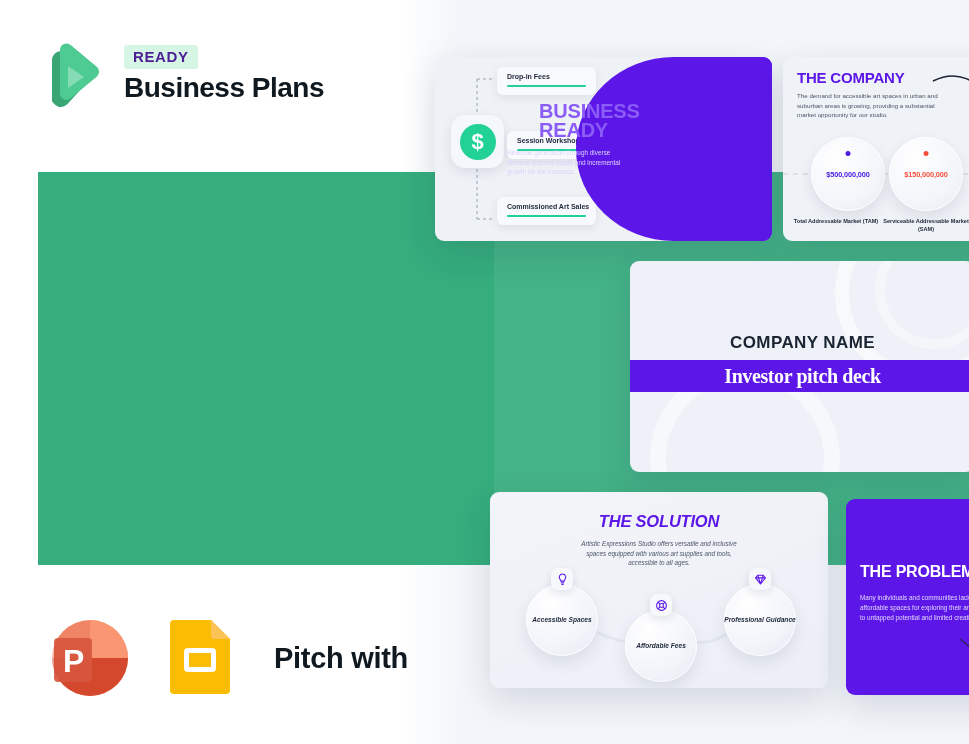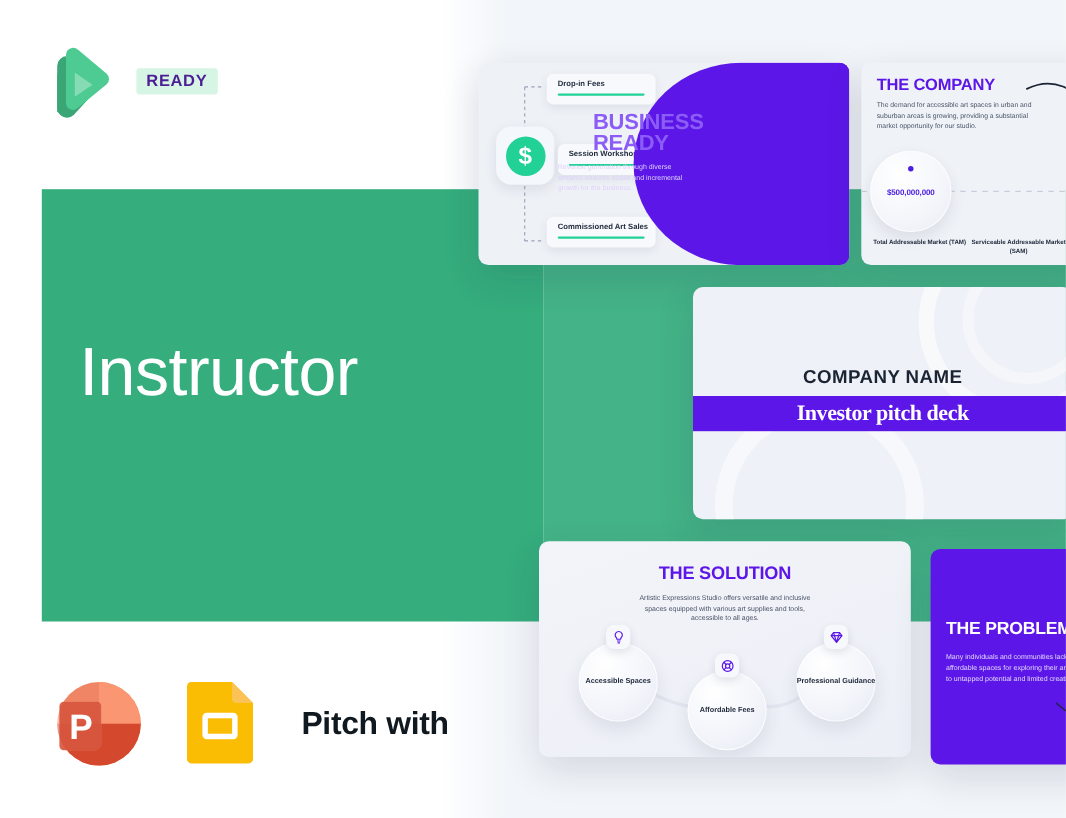--- a/index.html
+++ b/index.html
@@ -96,35 +96,35 @@
   #mk-desc { position:absolute; left:14px; top:34px; width:148px; color:#4a5467; font-size:6.2px; line-height:9.5px; }
   .mk-circle {
     position:absolute; top:80px; width:74px; height:74px; border-radius:50%;
     background:radial-gradient(circle at 35% 30%,#ffffff 0%,#f3f5fa 62%,#e6eaf2 100%);
     box-shadow:0 6px 14px rgba(40,50,80,.10), inset 0 0 0 1px rgba(255,255,255,.7);
     display:flex; align-items:center; justify-content:center;
   }
   .mk-val { font-size:7.3px; font-weight:700; letter-spacing:-.1px; }
   .mk-dot { position:absolute; top:14px; left:50%; transform:translateX(-50%); width:5px; height:5px; border-radius:50%; }
   .mk-cap { position:absolute; top:160px; width:86px; text-align:center; font-size:5.6px; font-weight:700; color:#1d2739; line-height:8px; }
-  #mk-c0 { left:8px; } #mk-cap0 { left:10px; }
+  #mk-c0 { left:28px; } #mk-cap0 { left:10px; }
   #mk-c1 { left:106px; } #mk-cap1 { left:100px; }
   #mk-arrow { position:absolute; left:148px; top:14px; }
 
   
   #slide-company { left:630px; top:261px; width:345px; height:211px; background:#eef1f7; }
   #cn-rings { position:absolute; right:-40px; top:-58px; width:180px; height:180px; border-radius:50%; border:14px solid rgba(255,255,255,.55); }
   #cn-rings2 { position:absolute; right:-18px; top:-30px; width:118px; height:118px; border-radius:50%; border:10px solid rgba(255,255,255,.4); }
   #cn-rings3 { position:absolute; left:20px; bottom:-82px; width:190px; height:190px; border-radius:50%; border:16px solid rgba(255,255,255,.5); }
   #cn-company { position:absolute; left:0; right:0; top:72px; text-align:center; font-size:17px; font-weight:700; color:#1b2433; letter-spacing:.4px; }
   #cn-band { position:absolute; left:0; right:0; top:99px; height:32px; background:#5c17e8; display:flex; align-items:center; justify-content:center; }
   #cn-sub { color:#fff; font-size:20px; font-weight:700; letter-spacing:-.4px;font-family:Liberation Serif, serif; }
 
   
-  #slide-solution { left:490px; top:492px; width:338px; height:196px; background:linear-gradient(160deg,#f2f4f9 0%,#eceff6 100%); }
+  #slide-solution { left:490px; top:492px; width:338px; height:196px; background:linear-gradient(160deg,#f2f4f9 0%,#eceff6 100%);font-style:italic; }
   #sol-title { position:absolute; left:0; right:0; top:20px; text-align:center; color:#5c17e8; font-size:16.5px; font-weight:700; letter-spacing:-.2px; }
   #sol-desc { position:absolute; left:50%; transform:translateX(-50%); top:47px; width:160px; text-align:center; color:#4a5467; font-size:6.3px; line-height:9.6px; }
   .sol-circle {
     position:absolute; border-radius:50%;
     background:radial-gradient(circle at 34% 28%,#ffffff 0%,#f2f4fa 60%,#e5e9f2 100%);
     box-shadow:0 7px 16px rgba(40,50,80,.10), inset 0 0 0 1px rgba(255,255,255,.75);
     display:flex; align-items:center; justify-content:center; text-align:center;
   }
   .sol-label { font-size:6.6px; font-weight:700; color:#1d2739; line-height:9.5px; }
   .sol-badge {
@@ -156,25 +156,25 @@
   <div id="logo-mark">
     <svg width="72" height="76" viewBox="0 0 72 76">
       <path d="M14 24 a9 9 0 0 1 9-9 h6 v44 a9 9 0 0 1-15 6.5 V24z" fill="#3aa676"></path>
       <path d="M14 31 L14 62 a9 9 0 0 0 15 6.6 L46 50 z" fill="#3aa676"></path>
       <path d="M22 14 a6.5 6.5 0 0 1 11-4.7 L59 31 a6.5 6.5 0 0 1 0 9.6 L33 62 a6.5 6.5 0 0 1-11-4.7 z" fill="#4ecb93"></path>
       <path d="M30 30 L46 41 L30 52 z" fill="#8fdfba" opacity=".85"></path>
     </svg>
   </div>
   <div id="logo-text">
     <span id="ready-badge">READY</span>
+    <span id="brand-name">Business Plans</span>
   </div>
 </div>
 
 <div id="hero-title">
-  <div>Instructor</div>
 </div>
 
 <div id="footer-row">
   <div class="app-icon">
     <svg width="92" height="92" viewBox="0 0 92 92">
       <circle cx="50" cy="46" r="38" fill="#f08565"></circle>
       <path d="M50 8 a38 38 0 0 1 38 38 h-38z" fill="#fb9672"></path>
       <path d="M50 46 h38 a38 38 0 0 1-38 38z" fill="#d4492e"></path>
       <path d="M50 46 v38 a38 38 0 0 1-38-38z" fill="#d4492e"></path>
       <rect x="8" y="26" width="44" height="44" rx="5" fill="#ffffff" opacity=".45"></rect>
@@ -237,20 +237,24 @@
     <path d="M52 30 L58 40 L63 31" stroke="#1b2433" stroke-width="1.6" fill="none" stroke-linecap="round"></path>
   </svg>
   <svg width="250" height="10" style="position:absolute;left:0;top:112px">
     <path d="M0 5 H250" stroke="#c8cedb" stroke-width="1" stroke-dasharray="5 5" fill="none"></path>
   </svg>
   <div class="mk-circle" id="mk-c0">
     <span class="mk-dot" style="background:#4b1ee0"></span>
     <span class="mk-val" style="color:#4b1ee0">$500,000,000</span>
   </div>
   <div class="mk-cap" id="mk-cap0">Total Addressable Market (TAM)</div>
+  <div class="mk-circle" id="mk-c1">
+    <span class="mk-dot" style="background:#f4503c"></span>
+    <span class="mk-val" style="color:#f4503c">$150,000,000</span>
+  </div>
   <div class="mk-cap" id="mk-cap1">Serviceable Addressable Market (SAM)</div>
 </div>
 
 <div class="slide" id="slide-company">
   <div id="cn-rings"></div>
   <div id="cn-rings2"></div>
   <div id="cn-rings3"></div>
   <div id="cn-company">COMPANY NAME</div>
   <div id="cn-band">
     <span id="cn-sub">Investor pitch deck</span>

